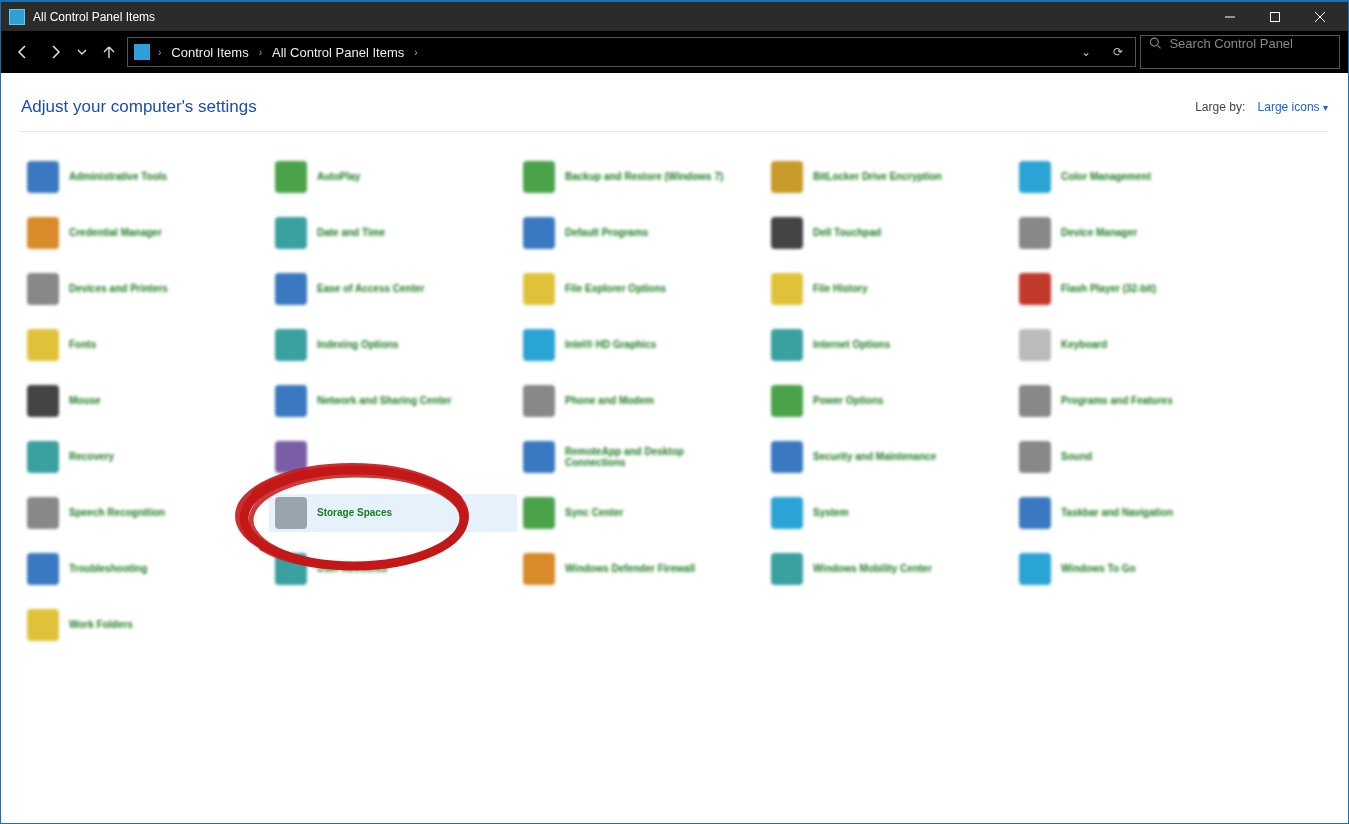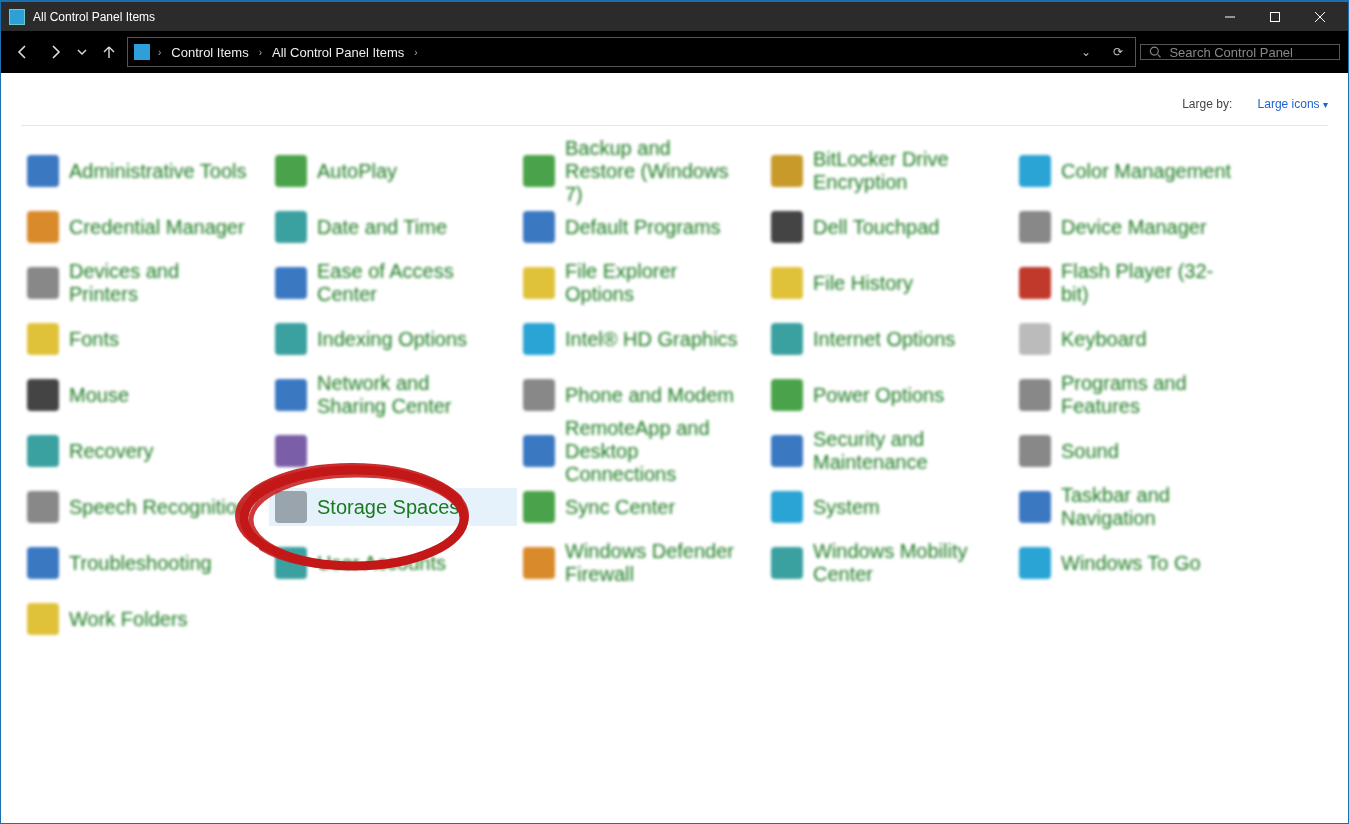--- a/index.html
+++ b/index.html
@@ -73,21 +73,21 @@
   }
   .addressbar .crumb { padding: 0 4px; color:#eee; }
   .addressbar .sep { color:#aaa; font-size:10px; padding:0 2px;}
   .addressbar .end {
     margin-left:auto;
     display:flex; align-items:center; gap:6px;
     color:#bbb;
   }
   .addr-btn{ width:26px; text-align:center; font-size:12px;}
   .searchbox {
-    width: 200px; height: 16px;
+    width: 200px; height: 34px;
     border: 1px solid #555;
     background: #000;
     display: flex; align-items: flex-start;
     padding: 0 8px; gap:8px;
     color: #888;
   }
   .searchbox input {
     background: transparent; border: none; color:#ccc;
     outline:none; width:100%; font-size:13px;
   }
@@ -104,21 +104,21 @@
     padding: 6px 0 14px 0;
     border-bottom:1px solid #e6e6e6;
   }
   .header-row .hdr-title{ color:#1a4db3; }
   .header-row .viewby {
     margin-left:auto;
     font-size:12px;
     color:#444;
   }
   .header-row .viewby .vsel{
-    color:#1a63d6; margin-left:22px;
+    color:#1a63d6; margin-left:9px;
   }
 
   
   .grid {
     margin-top: 26px;
     display: grid;
     grid-template-columns: repeat(5, 248px);
     column-gap: 0px;
     row-gap: 18px;
   }
@@ -132,23 +132,24 @@
   .item .ico {
     width:32px; height:32px;
     flex:0 0 32px;
     margin-right: 10px;
     border-radius:4px;
     display:inline-flex; align-items:center; justify-content:center;
     font-size:18px; color:#fff;
   }
   .item .lbl {
     color:#1a7a1f;
-    font-size:20px;
+    font-size:10px;
     line-height:1.15;
     max-width: 180px;
+    font-weight: bold;
   }
   .item.selected{
     background:#e6f2fb;
     filter:none;
   }
 
   
   .c-blue{background:#3b78c2;}
   .c-green{background:#4aa34a;}
   .c-orange{background:#d98a2b;}
@@ -232,20 +233,21 @@
     <svg width="14" height="14" viewBox="0 0 14 14">
         <circle cx="6" cy="6" r="4.5" fill="none" stroke="#888" stroke-width="1.3"></circle>
         <path d="M10 10 L13 13" stroke="#888" stroke-width="1.3"></path>
       </svg>
     <input type="text" placeholder="Search Control Panel" style="">
   </div>
 </div>
 
 <div class="content" style="position:relative;">
   <div class="header-row">
+    <span class="hdr-title">Adjust your computer's settings</span>
     <span class="viewby">
       <span>Large by:</span>
       <span class="vsel">
         <span>Large icons</span>
         <span style="font-size:10px;"> ▾</span>
       </span>
     </span>
   </div>
 
   <div class="grid" id="grid">

